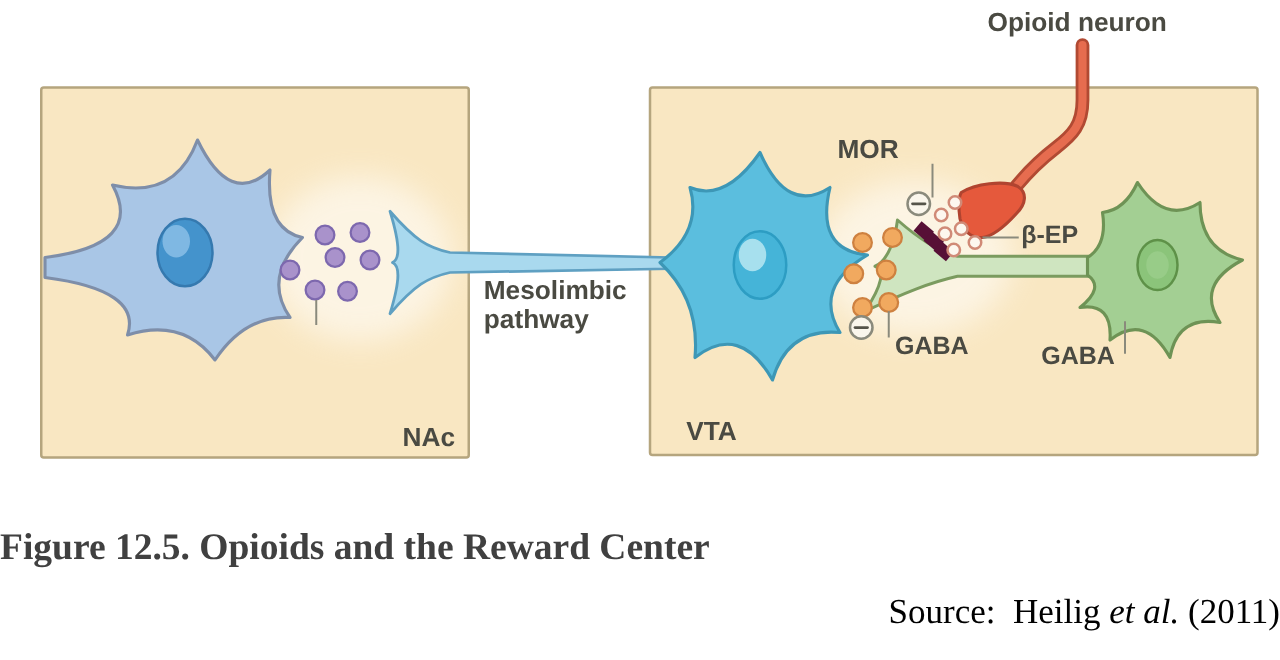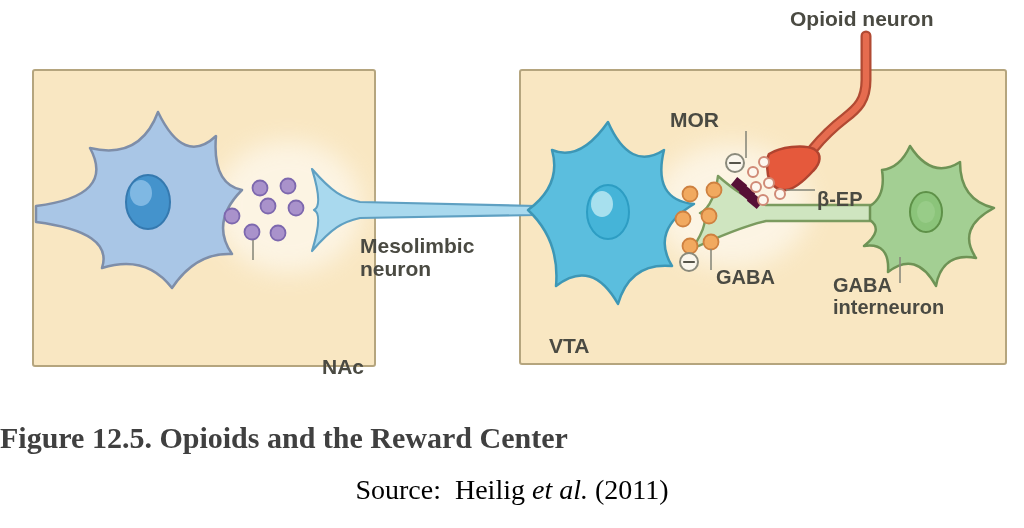--- a/index.html
+++ b/index.html
@@ -5,21 +5,21 @@
   html,body{margin:0;padding:0;background:#ffffff;}
   .page{position:relative;width:1024px;height:528px;background:#ffffff;overflow:hidden;
         font-family:"Liberation Sans",sans-serif;}
   .figure-svg{position:absolute;left:0;top:0;}
   .diagram-label{position:absolute;font-weight:700;color:#4A4A42;line-height:1.08;}
   .fs21{font-size:21px;}
   .fs20{font-size:20px;}
   .two-line span{display:block;}
   .caption{position:absolute;left:0;top:421px;width:100%;text-align:left;
            font-family:"Liberation Serif",serif;font-weight:700;font-size:30px;color:#404040;}
-  .source{position:absolute;left:0;top:474px;width:100%;text-align:center;
+  .source{position:absolute;left:0;top:474px;width:100%;text-align:right;
           font-family:"Liberation Serif",serif;font-size:28px;color:#000;white-space:pre;}
   .source .it{font-style:italic;}
 </style>
 </head>
 <body>
 
 <div class="page">
 
   <svg class="figure-svg" width="1024" height="412" viewBox="0 0 1024 412">
     <defs>
@@ -110,36 +110,35 @@
       <line x1="684" y1="262" x2="694" y2="262" stroke="#55544A" stroke-width="2.2" stroke-linecap="round"></line>
     </g>
 
     <line x1="900" y1="257" x2="900" y2="283" stroke="#8A8A7C" stroke-width="1.6"></line>
   </svg>
 
   <div class="diagram-label fs21" style="left:790px;top:8px;">Opioid neuron</div>
 
   <div class="diagram-label fs21" style="left:670px;top:109px;">MOR</div>
 
-  <div class="diagram-label fs20" style="left:817px;top:178px;margin-top:11px;">β-EP</div>
+  <div class="diagram-label fs20" style="left:817px;top:178px;">β-EP</div>
 
   <div class="diagram-label fs20" style="left:716px;top:267px;">GABA</div>
 
   <div class="diagram-label fs20 two-line" style="left:833px;top:275px;">
     <span>GABA</span>
-    <span>interneuron</span>
   </div>
 
   <div class="diagram-label fs21" style="left:549px;top:335px;">VTA</div>
 
-  <div class="diagram-label fs21" style="left:322px;top:356px;">NAc</div>
+  <div class="diagram-label fs21" style="left:322px;top:340px;">NAc</div>
 
 
-  <div class="diagram-label fs21 two-line" style="left:360px;top:222px;margin-top:13px;">
+  <div class="diagram-label fs21 two-line" style="left:387px;top:222px;">
     <span>Mesolimbic</span>
-    <span>neuron</span>
+    <span>pathway</span>
   </div>
 
   <div class="caption">Figure 12.5. Opioids and the Reward Center</div>
 
   <div class="source"><span>Source:  Heilig </span><span class="it">et al.</span><span> (2011)</span></div>
 
 </div>
 
 </body></html>

